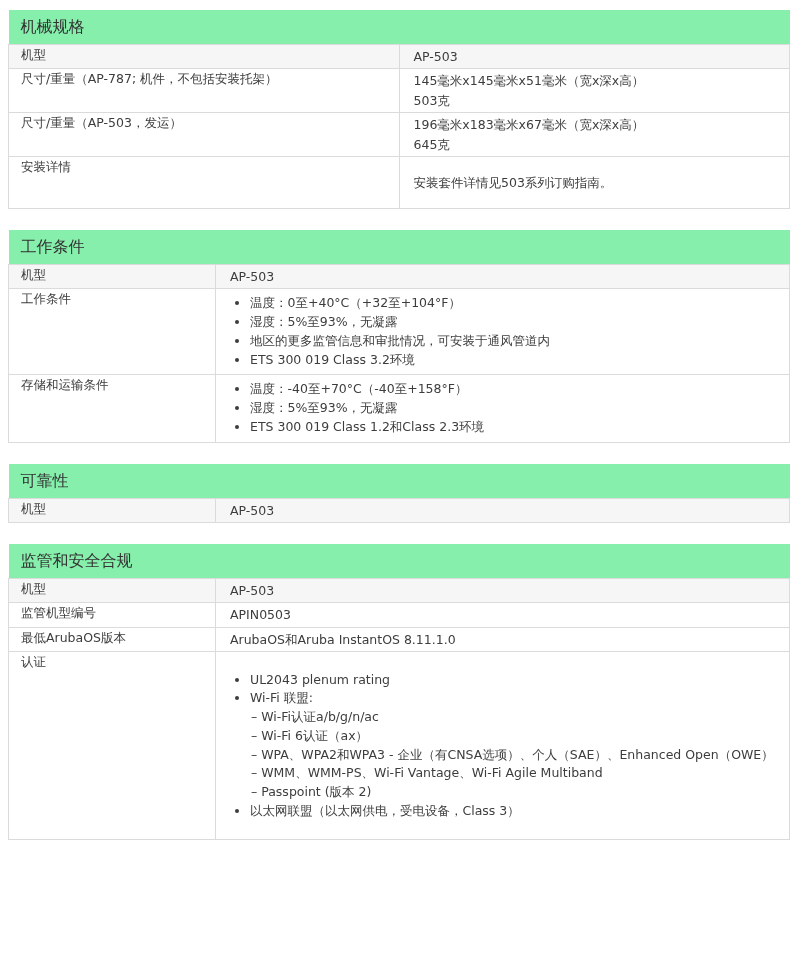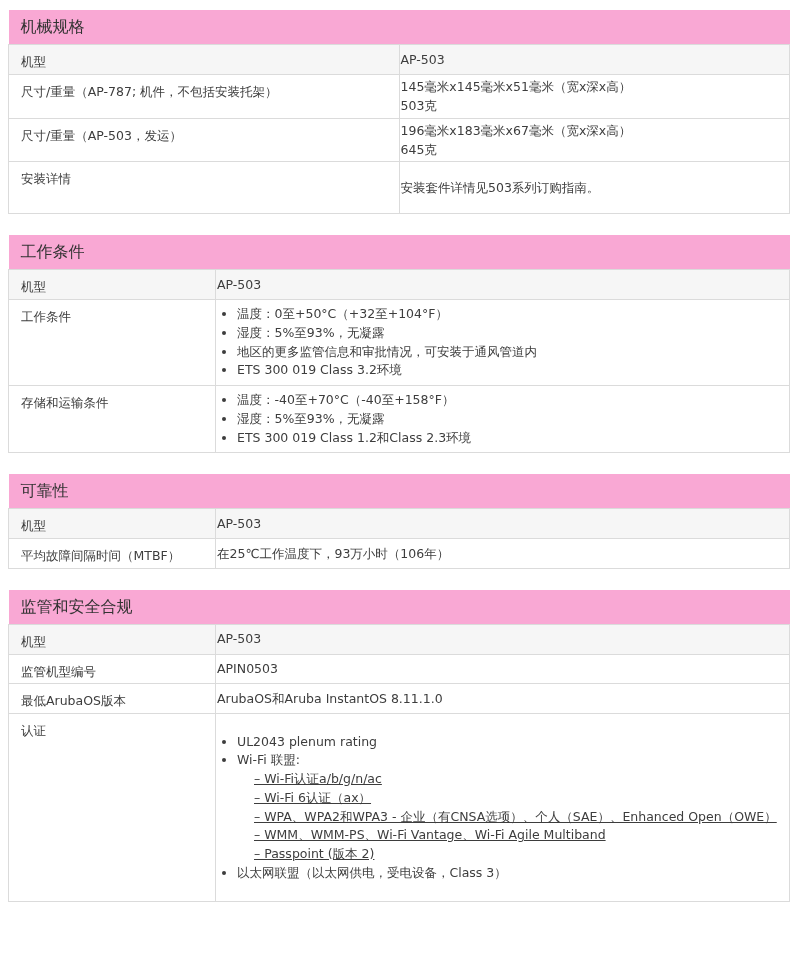--- a/index.html
+++ b/index.html
@@ -17,62 +17,61 @@
     border-collapse: collapse;
     table-layout: fixed;
     width: 782px;
     margin: 0 0 21px 0;
   }
   
   #spec-mechanical col.c1 { width: 50%; }
   #spec-environmental col.c1, #spec-reliability col.c1, #spec-regulatory col.c1 { width: 207px; }
 
   th.hdr {
-    background: #f9a8d4;
+    background: #86efac;
     border: none;
     text-align: left;
     font-weight: 400;
     font-size: 16px;
     color: #333333;
     padding: 7px 12px 6px 12px;
     height: 21px;
   }
   td {
     border: 1px solid #dbdbdb;
     font-size: 12.5px;
     padding: 2px 12px;
   }
   tr.spec-row { height: 23px; }
   td.label {
     vertical-align: top;
-    padding-top: 8px;
+    padding-top: 1px;
     line-height: 1.5;
   }
   td.value {
     vertical-align: middle;
-    padding-left: 1px;
+    padding-left: 14px;
     padding-right: 8px;
   }
   tr[data-key="model"] td { background: #f6f6f6; }
   tr[data-key="mounting"] { height: 52px; }
   tr[data-key="certifications"] { height: 188px; }
 
   .line { line-height: 1.55; }
   ul.blist {
     margin: 3px 0;
     padding-left: 20px;
     list-style: disc;
   }
   ul.blist li {
     line-height: 1.5;
   }
   ul.blist li.sub {
     list-style: none;
-    margin-left: 17px;
-    text-decoration: underline;
+    margin-left: 1px;
   }
 </style>
 </head>
 <body>
 
 <div id="page">
   <table class="spec" id="spec-mechanical">
     <colgroup>
         <col class="c1">
         <col class="c2">
@@ -134,21 +133,21 @@
     <td class="label">机型</td>
     <td class="value">
             <div class="line">AP-503</div>
           </td>
   </tr>
 
   <tr class="spec-row" data-key="operating">
     <td class="label">工作条件</td>
     <td class="value">
             <ul class="blist">
-              <li>温度：0至+50°C（+32至+104°F）</li>
+              <li>温度：0至+40°C（+32至+104°F）</li>
               <li>湿度：5%至93%，无凝露</li>
               <li>地区的更多监管信息和审批情况，可安装于通风管道内</li>
               <li>ETS 300 019 Class 3.2环境</li>
             </ul>
           </td>
   </tr>
 
   <tr class="spec-row" data-key="storage-transport">
     <td class="label">存储和运输条件</td>
     <td class="value">
@@ -175,26 +174,20 @@
       </tr>
     </thead>
     <tbody>
   <tr class="spec-row" data-key="model">
     <td class="label">机型</td>
     <td class="value">
             <div class="line">AP-503</div>
           </td>
   </tr>
 
-  <tr class="spec-row" data-key="mtbf">
-    <td class="label">平均故障间隔时间（MTBF）</td>
-    <td class="value">
-            <div class="line">在25℃工作温度下，93万小时（106年）</div>
-          </td>
-  </tr>
 </tbody>
   </table>
 
   <table class="spec" id="spec-regulatory">
     <colgroup>
         <col class="c1">
         <col class="c2">
       </colgroup>
     <thead>
       <tr>

